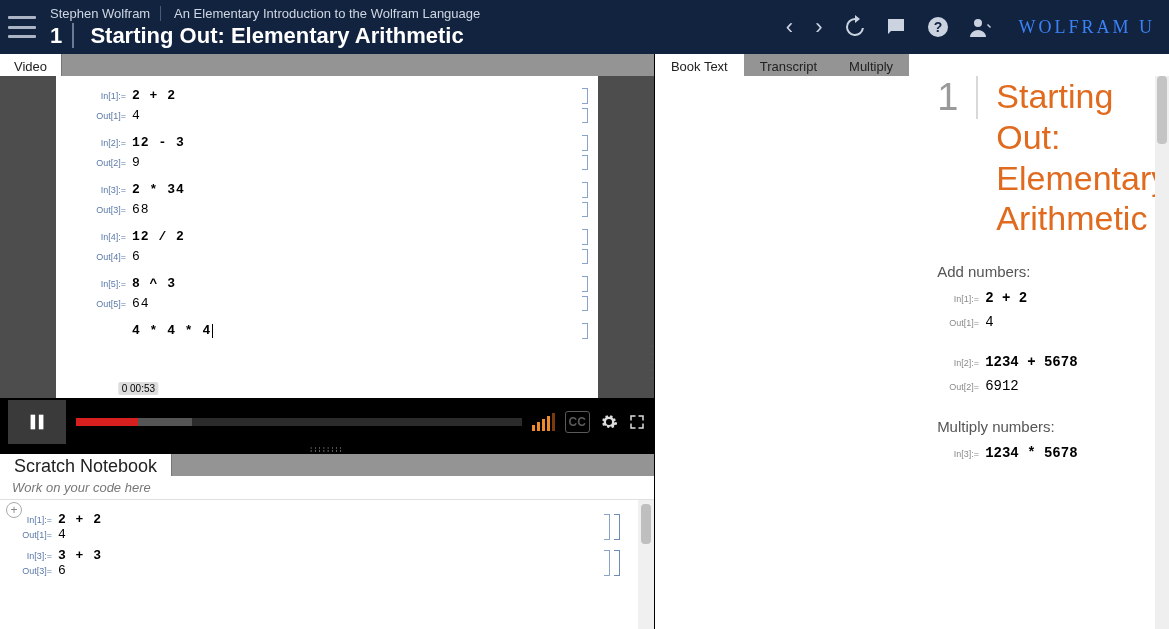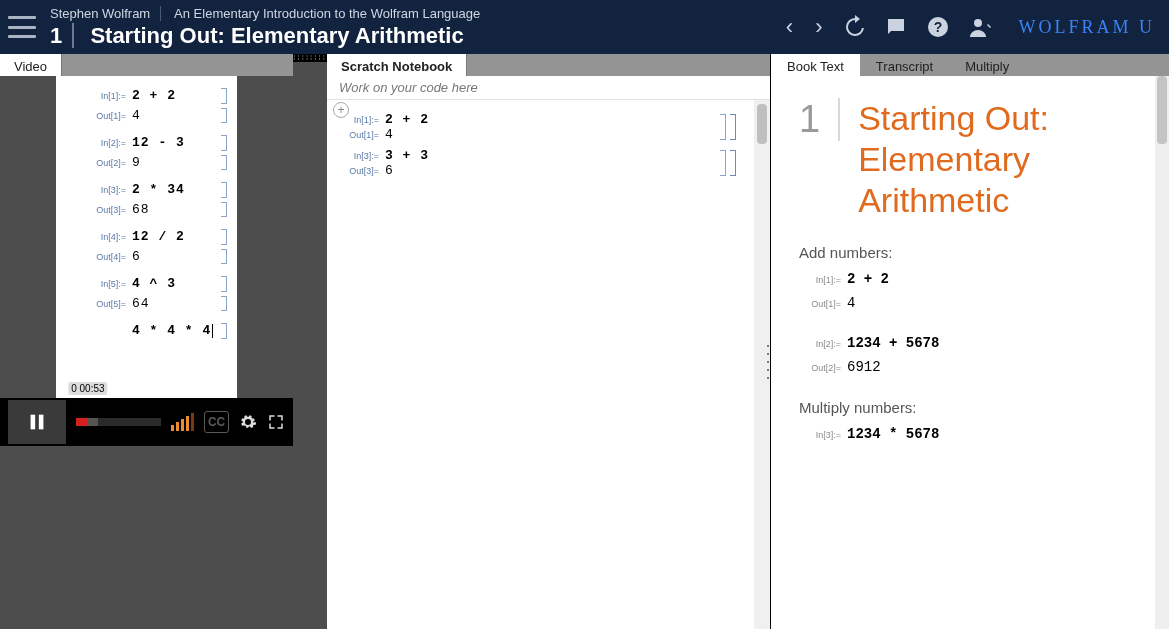--- a/index.html
+++ b/index.html
@@ -13,22 +13,22 @@
   .hdr-line1 .author { padding-right:10px; border-right:1px solid #4a5a78; margin-right:10px; }
   .hdr-line2 { font-size:22px; font-weight:600; margin-top:2px; }
   .hdr-line2 .chnum { padding-right:10px; border-right:2px solid #6b7a95; margin-right:10px; }
   .hdr-spacer { flex:1; }
   .hdr-icons { display:flex; align-items:center; gap:18px; }
   .hdr-ico { width:24px; height:24px; fill:#cbd3e1; cursor:pointer; display:flex; align-items:center; justify-content:center; }
   .hdr-chev { font-size:22px; color:#cbd3e1; cursor:pointer; padding:0 2px; }
   .brand { font-family:"Times New Roman",serif; letter-spacing:3px; font-size:18px; color:#3b82f6; margin-left:8px; }
   
   .main { display:flex; height:575px; }
-  .left-col { width:770px; display:flex; flex-direction:row; background:#4d4d4d;justify-content:space-between; }
-  .right-col { flex:1; background:#fff; display:flex; flex-direction:column; border-left:1px solid #000; }
+  .left-col { width:770px; display:flex; flex-direction:column; background:#4d4d4d;justify-content:space-between; }
+  .right-col { flex:1; background:#fff; display:flex; border-left:1px solid #000; }
   
   .tab-bar { height:22px; display:flex; background:#949494; font-size:13px; }
   .tab { padding:2px 14px 0; background:#949494; color:#222; cursor:pointer; border-right:1px solid #787878; display:flex; align-items:center; }
   .tab.active { background:#fff; }
   .tab-bar.right .tab { border-right:none; padding:2px 16px 0; }
   .tab-bar.right .tab.active { background:#fff; }
   .tab-bar .tab-rest { flex:1; background:#949494; }
   
   .video-sect { height:392px; display:flex; flex-direction:column; }
   .video-body { flex:1; background:#4d4d4d; padding:0 56px 0 56px; position:relative; }
@@ -53,21 +53,21 @@
   .tl-thumb.left { left:14%; }
   .vol-icon { display:flex; align-items:flex-end; gap:2px; cursor:pointer; }
   .vol-icon span { width:3px; background:#f08b2c; }
   .cc { font-size:12px; font-weight:bold; color:#5a5a5a; border:1px solid #5a5a5a; padding:3px 3px; border-radius:3px; cursor:pointer; }
   .gear, .fs { fill:#ddd; cursor:pointer; }
   
   .divider { height:8px; background:#000; display:flex; align-items:center; justify-content:center; cursor:row-resize; }
   .divider .dots { letter-spacing:2px; color:#888; font-size:8px; line-height:4px; }
   
   .scratch-sect { flex:1; background:#fff; display:flex; flex-direction:column; }
-  .scratch-tabbar { height:22px; background:#949494; display:flex; font-size:13px;font-weight:bold; }
+  .scratch-tabbar { height:22px; background:#949494; display:flex; font-size:18px; }
   .scratch-tabbar .tab { background:#fff; }
   .scratch-hint { font-style:italic; color:#777; font-size:13px; padding:4px 12px; border-bottom:1px solid #e0e0e0; }
   .scratch-body { flex:1; position:relative; display:flex; }
   .scratch-nb { flex:1; padding:6px 18px 6px 18px; font-family:"Courier New",monospace; font-size:13px; overflow:hidden; }
   .scratch-nb .nb-lbl { width:40px; }
   .add-cell { position:absolute; left:6px; top:2px; width:16px; height:16px; border:1px solid #aaa; border-radius:50%; color:#888; font-size:12px; line-height:14px; text-align:center; cursor:pointer; background:#fff; }
   .scratch-scroll { width:16px; background:#f0f0f0; position:relative; }
   .scratch-scroll .thumb { position:absolute; top:4px; left:3px; right:3px; height:40px; background:#bfbfbf; border-radius:4px; }
   .sc-group { position:relative; padding-right:26px; margin-top:6px; }
   .sc-group .cell-br { right:10px; }
@@ -187,21 +187,21 @@
               <span class="nb-val">12 / 2</span>
               <span class="cell-br"></span>
             </div>
           <div class="nb-row">
               <span class="nb-lbl">Out[4]=</span>
               <span class="nb-val out">6</span>
               <span class="cell-br"></span>
             </div>
           <div class="nb-row inrow">
               <span class="nb-lbl">In[5]:=</span>
-              <span class="nb-val">4 ^ 3</span>
+              <span class="nb-val">8 ^ 3</span>
               <span class="cell-br"></span>
             </div>
           <div class="nb-row">
               <span class="nb-lbl">Out[5]=</span>
               <span class="nb-val out">64</span>
               <span class="cell-br"></span>
             </div>
           <div class="nb-row inrow cursor-line">
               <span class="nb-lbl"></span>
               <span class="nb-val">4 * 4 * 4</span>

